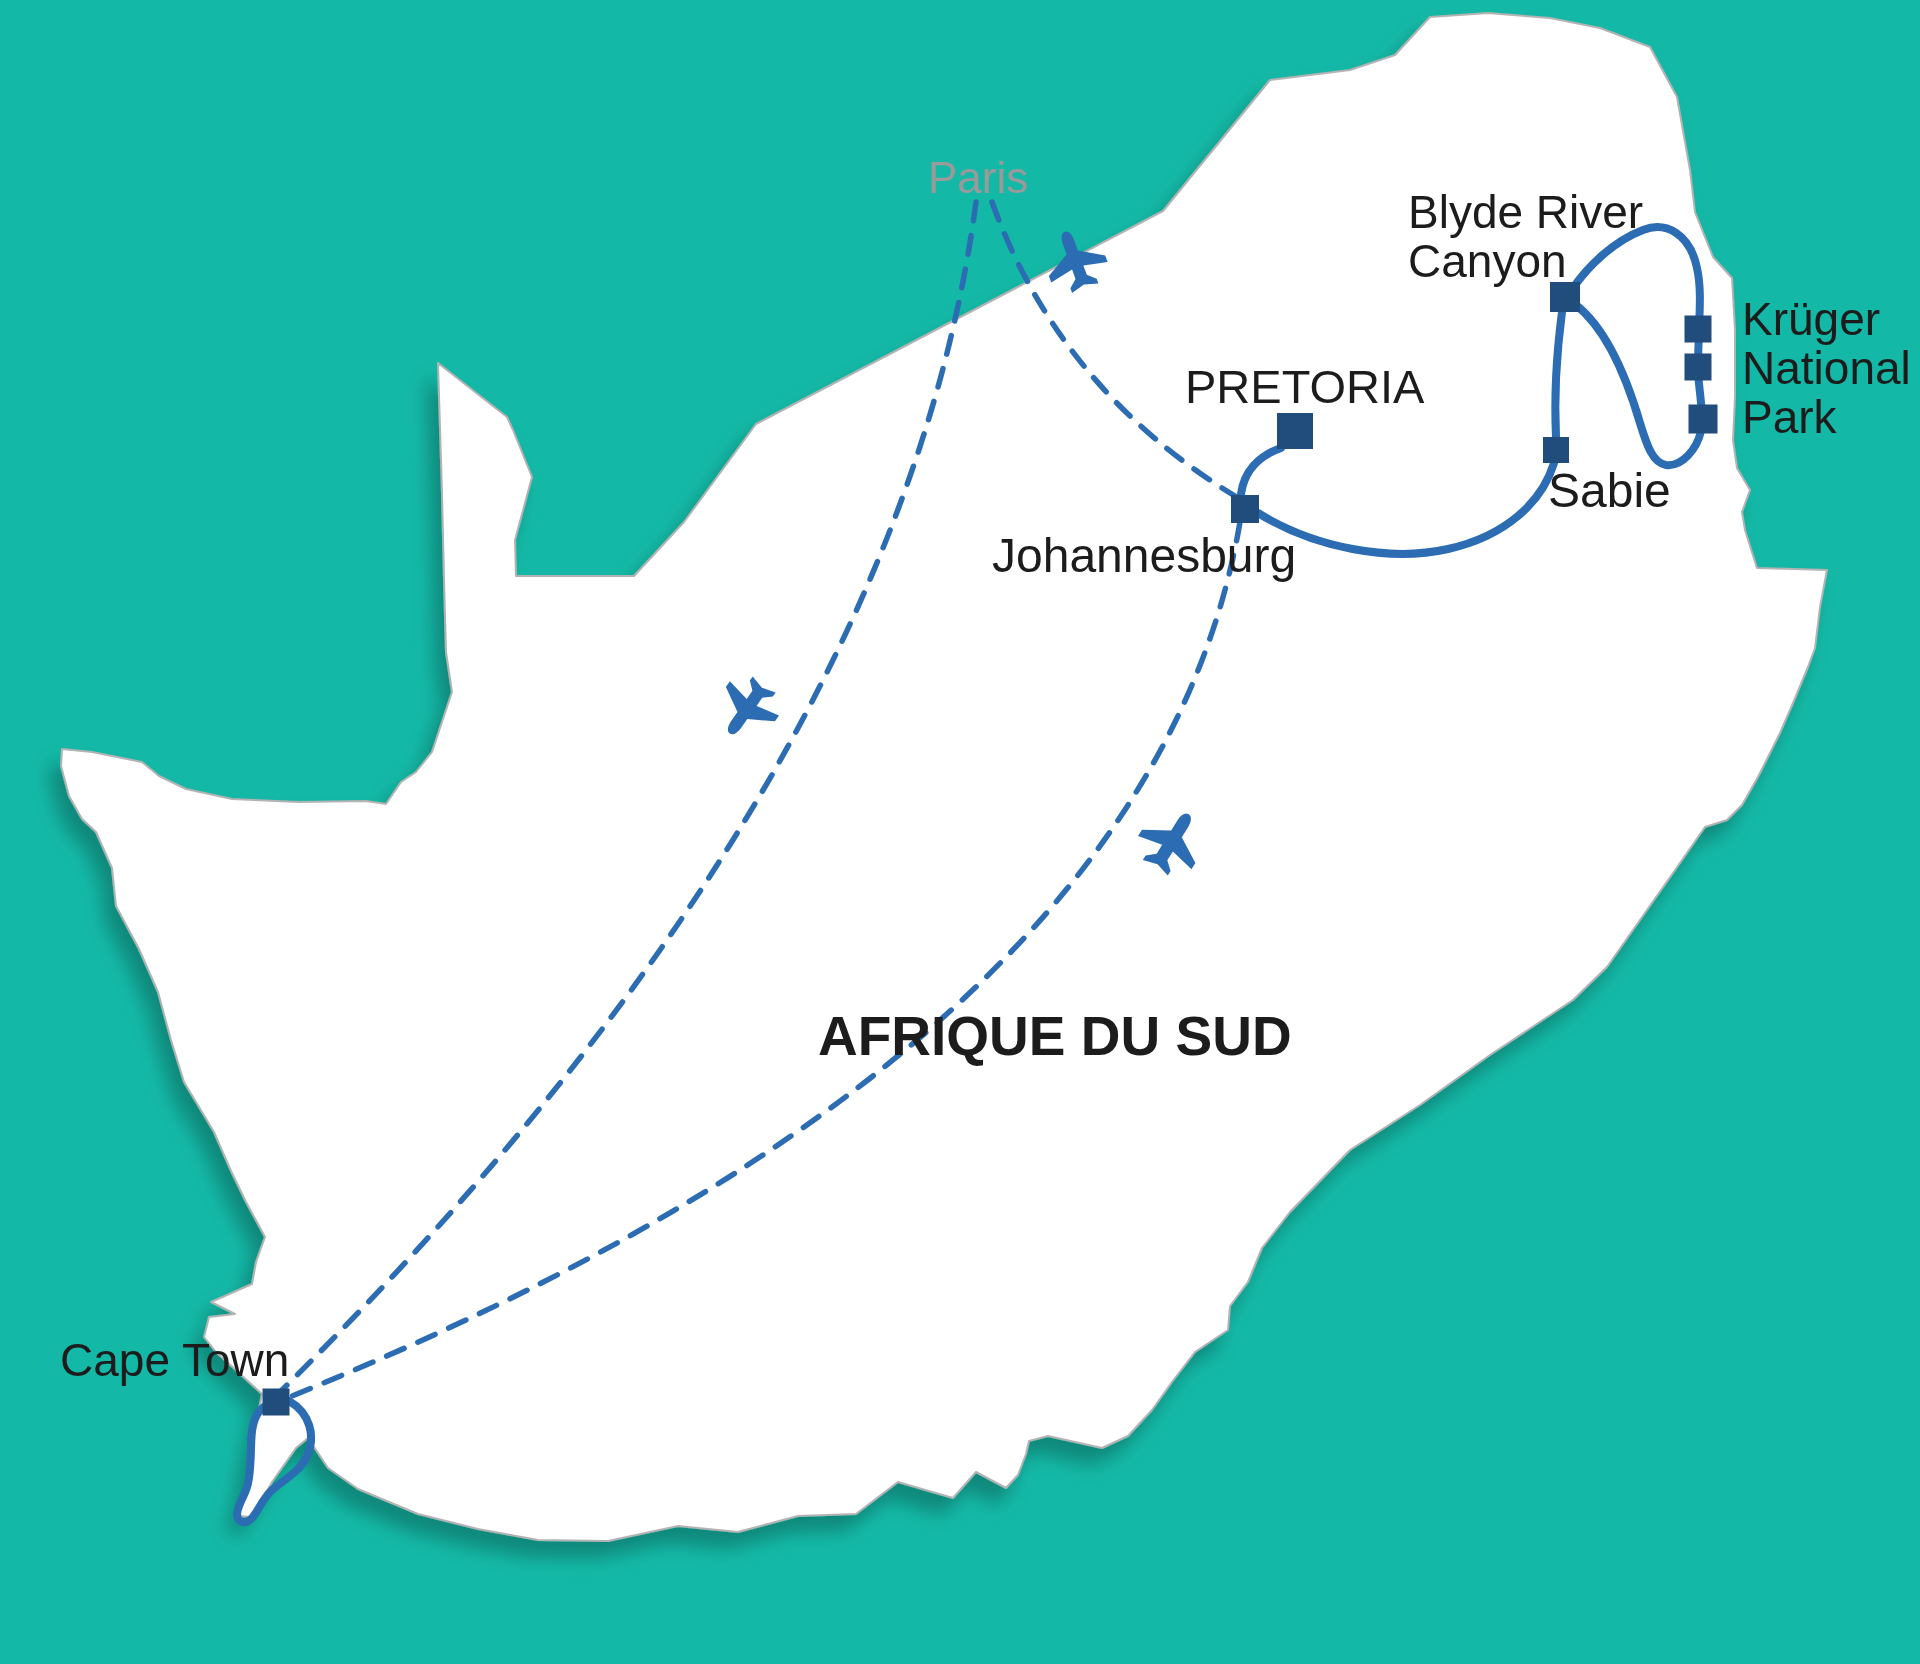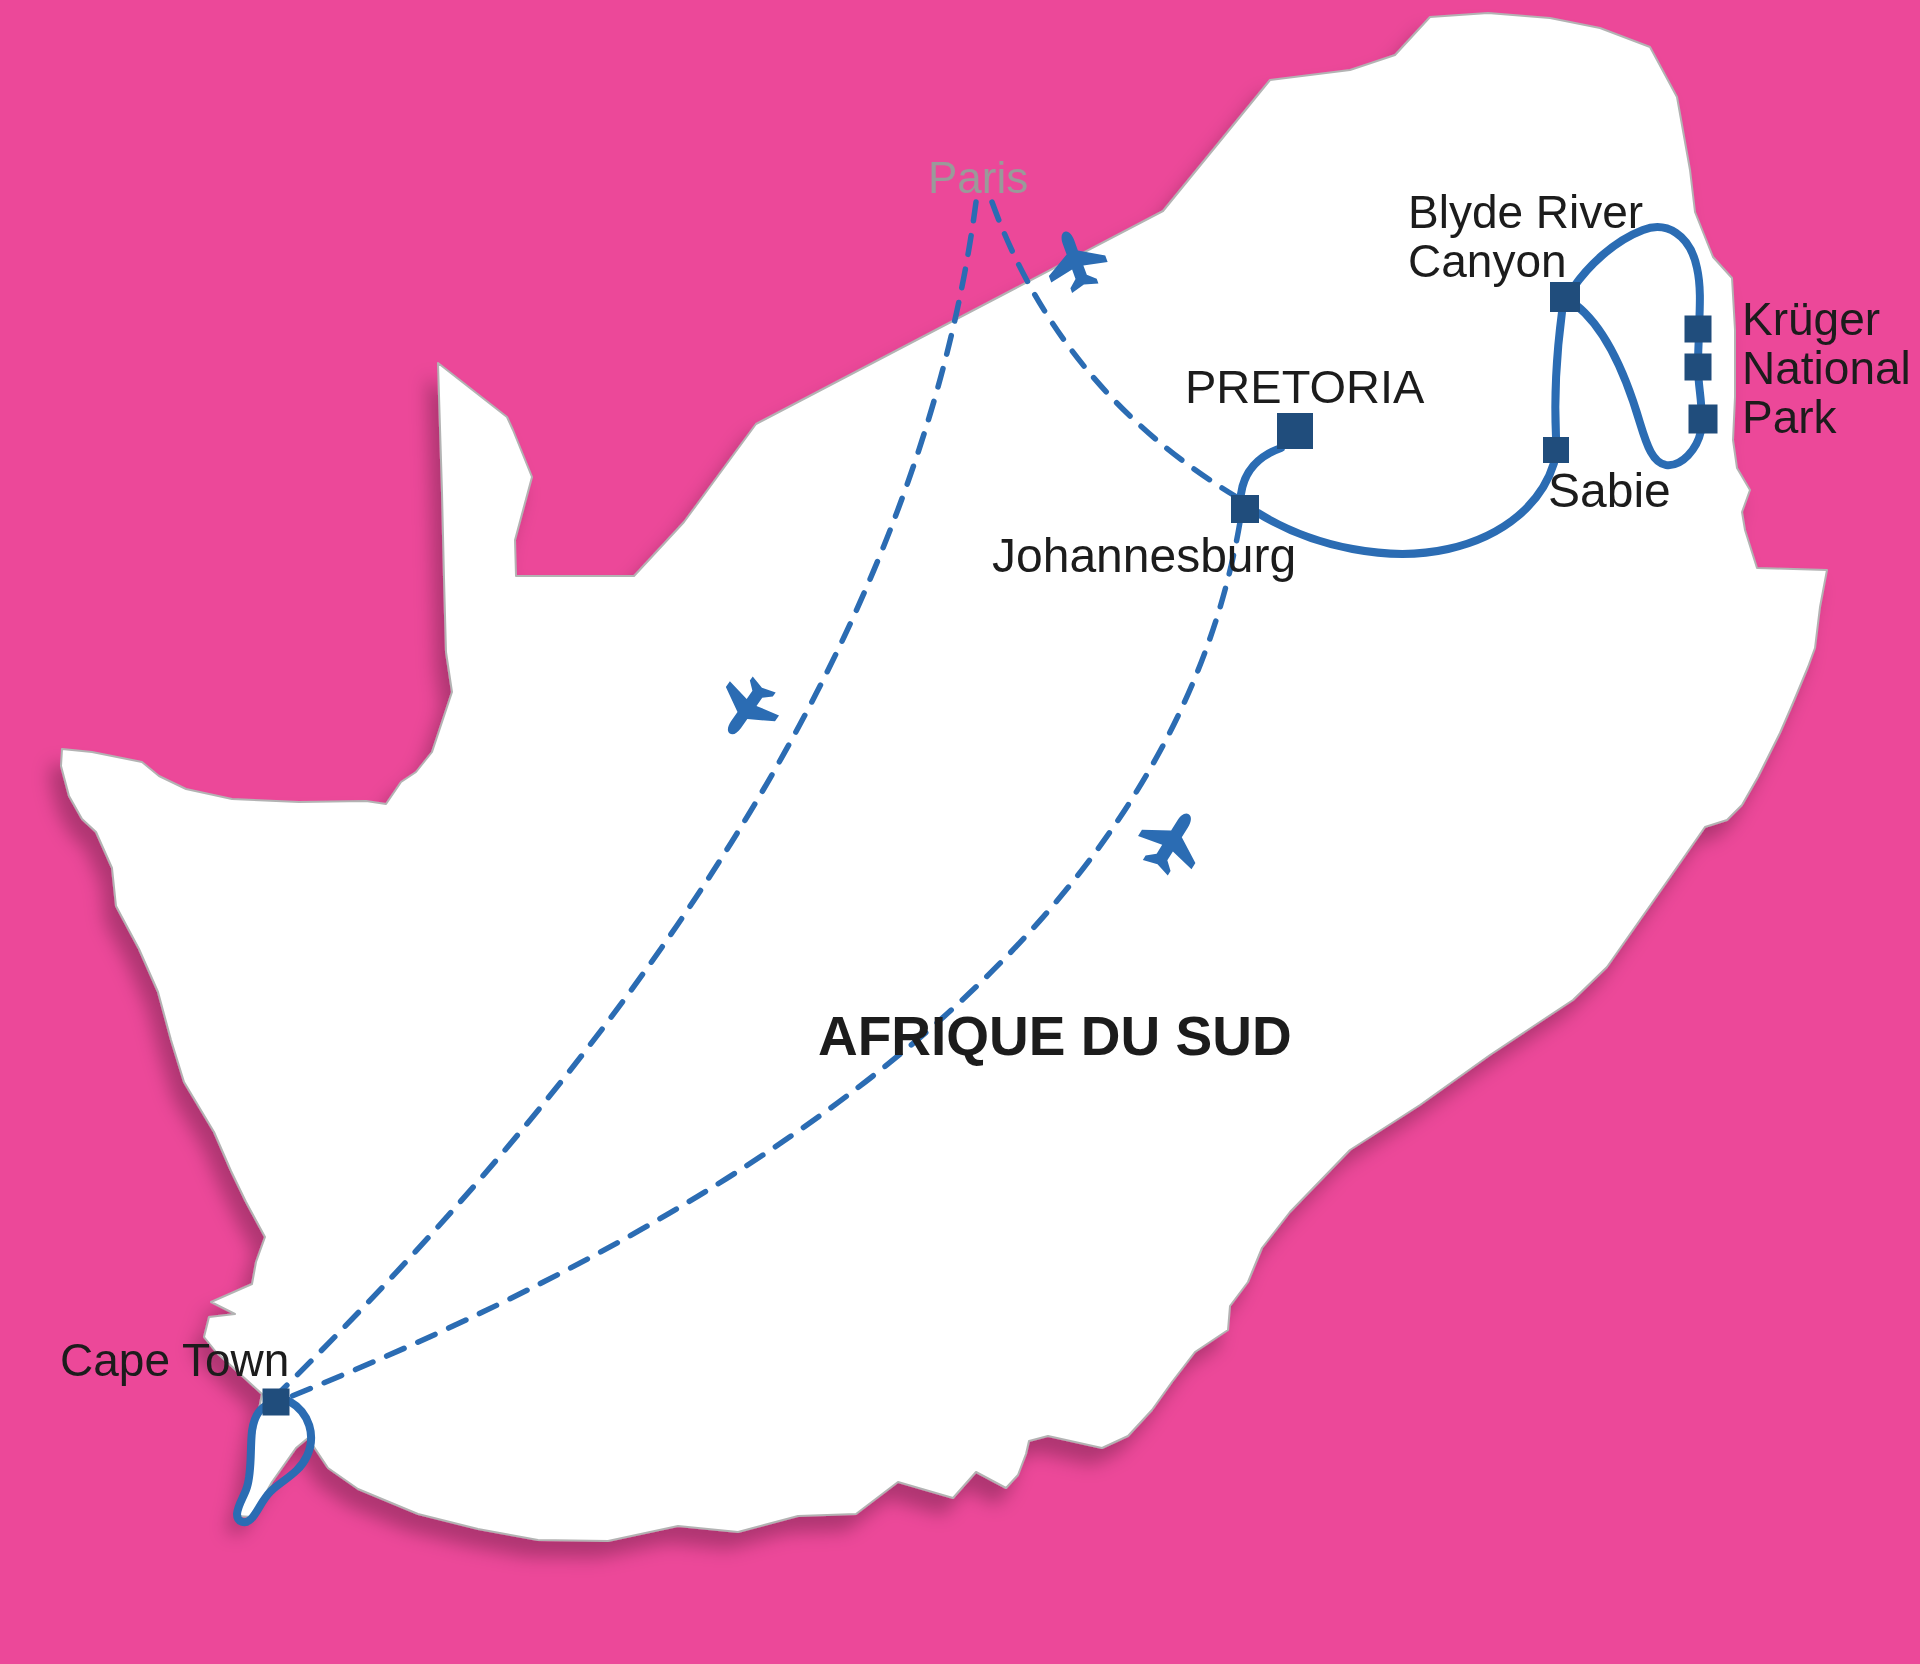--- a/index.html
+++ b/index.html
@@ -4,21 +4,21 @@
 <style>
   html, body {
     margin: 0;
     padding: 0;
     background: #ffffff;
   }
   #stage {
     position: relative;
     width: 1920px;
     height: 1664px;
-    background: #ec4899;
+    background: #14b8a6;
     overflow: hidden;
     font-family: "Liberation Sans", sans-serif;
   }
   #map-svg {
     display: block;
     width: 1920px;
     height: 1664px;
   }
   text {
     font-family: "Liberation Sans", "DejaVu Sans", sans-serif;

